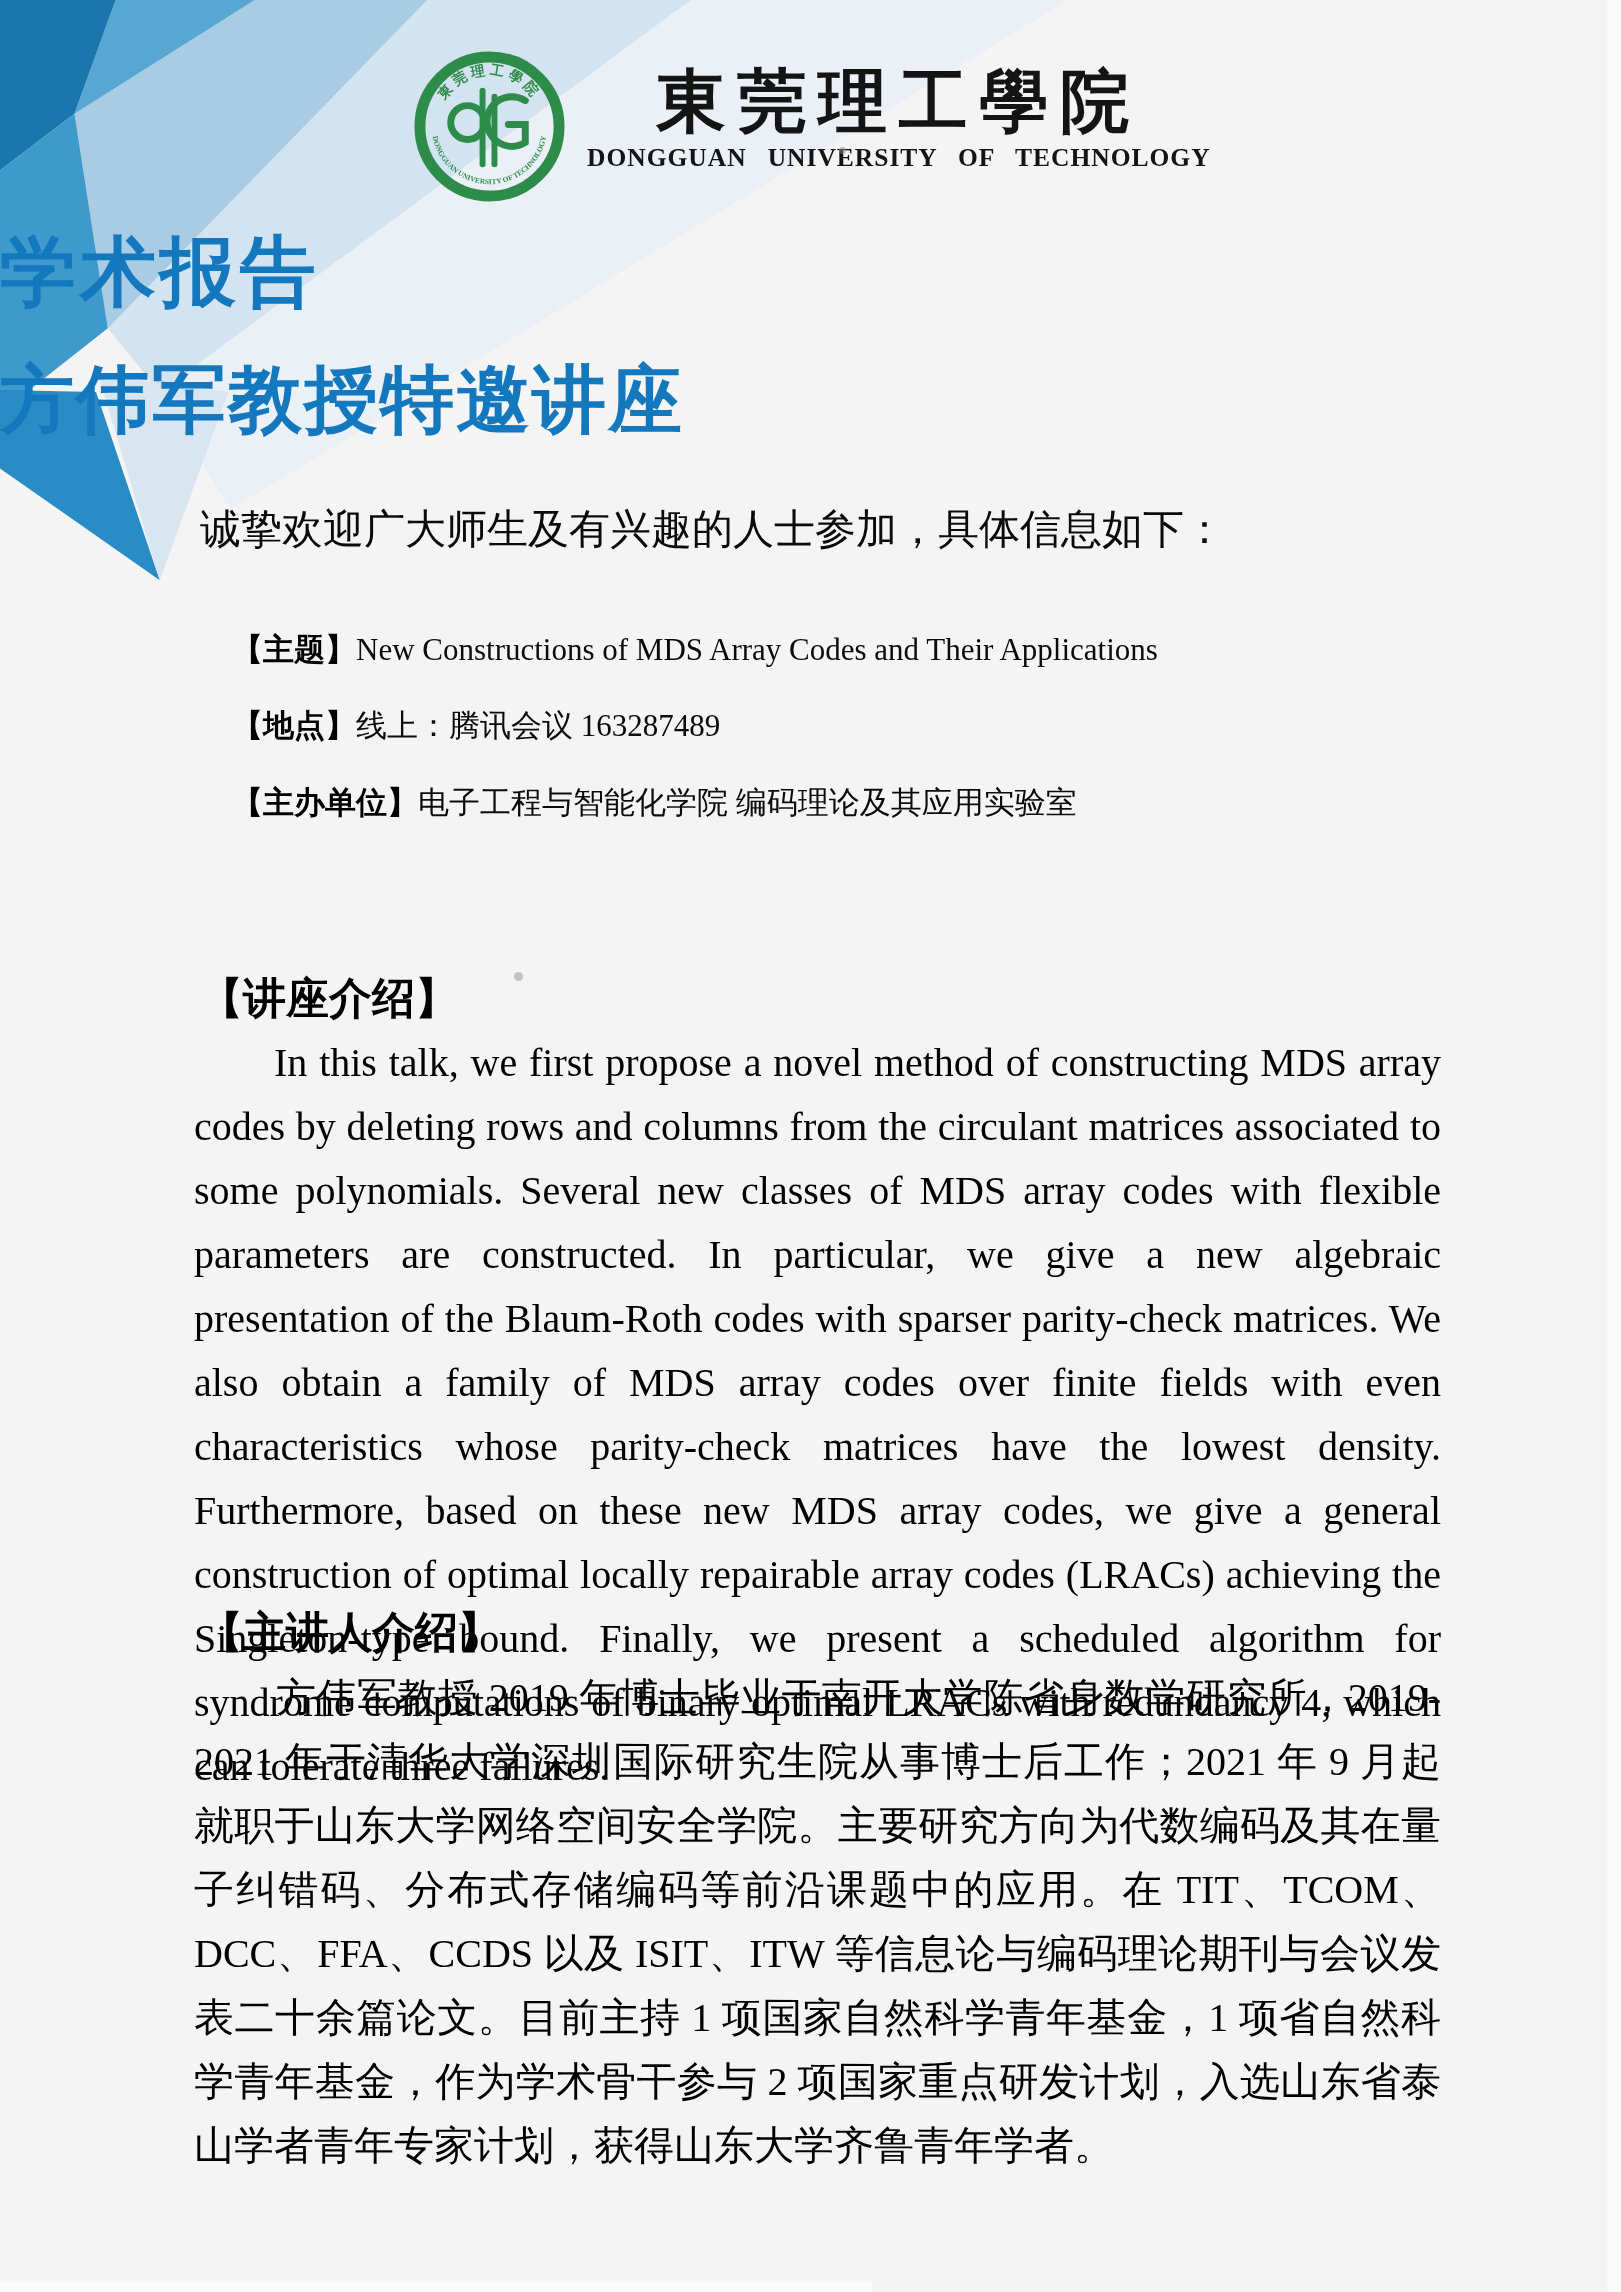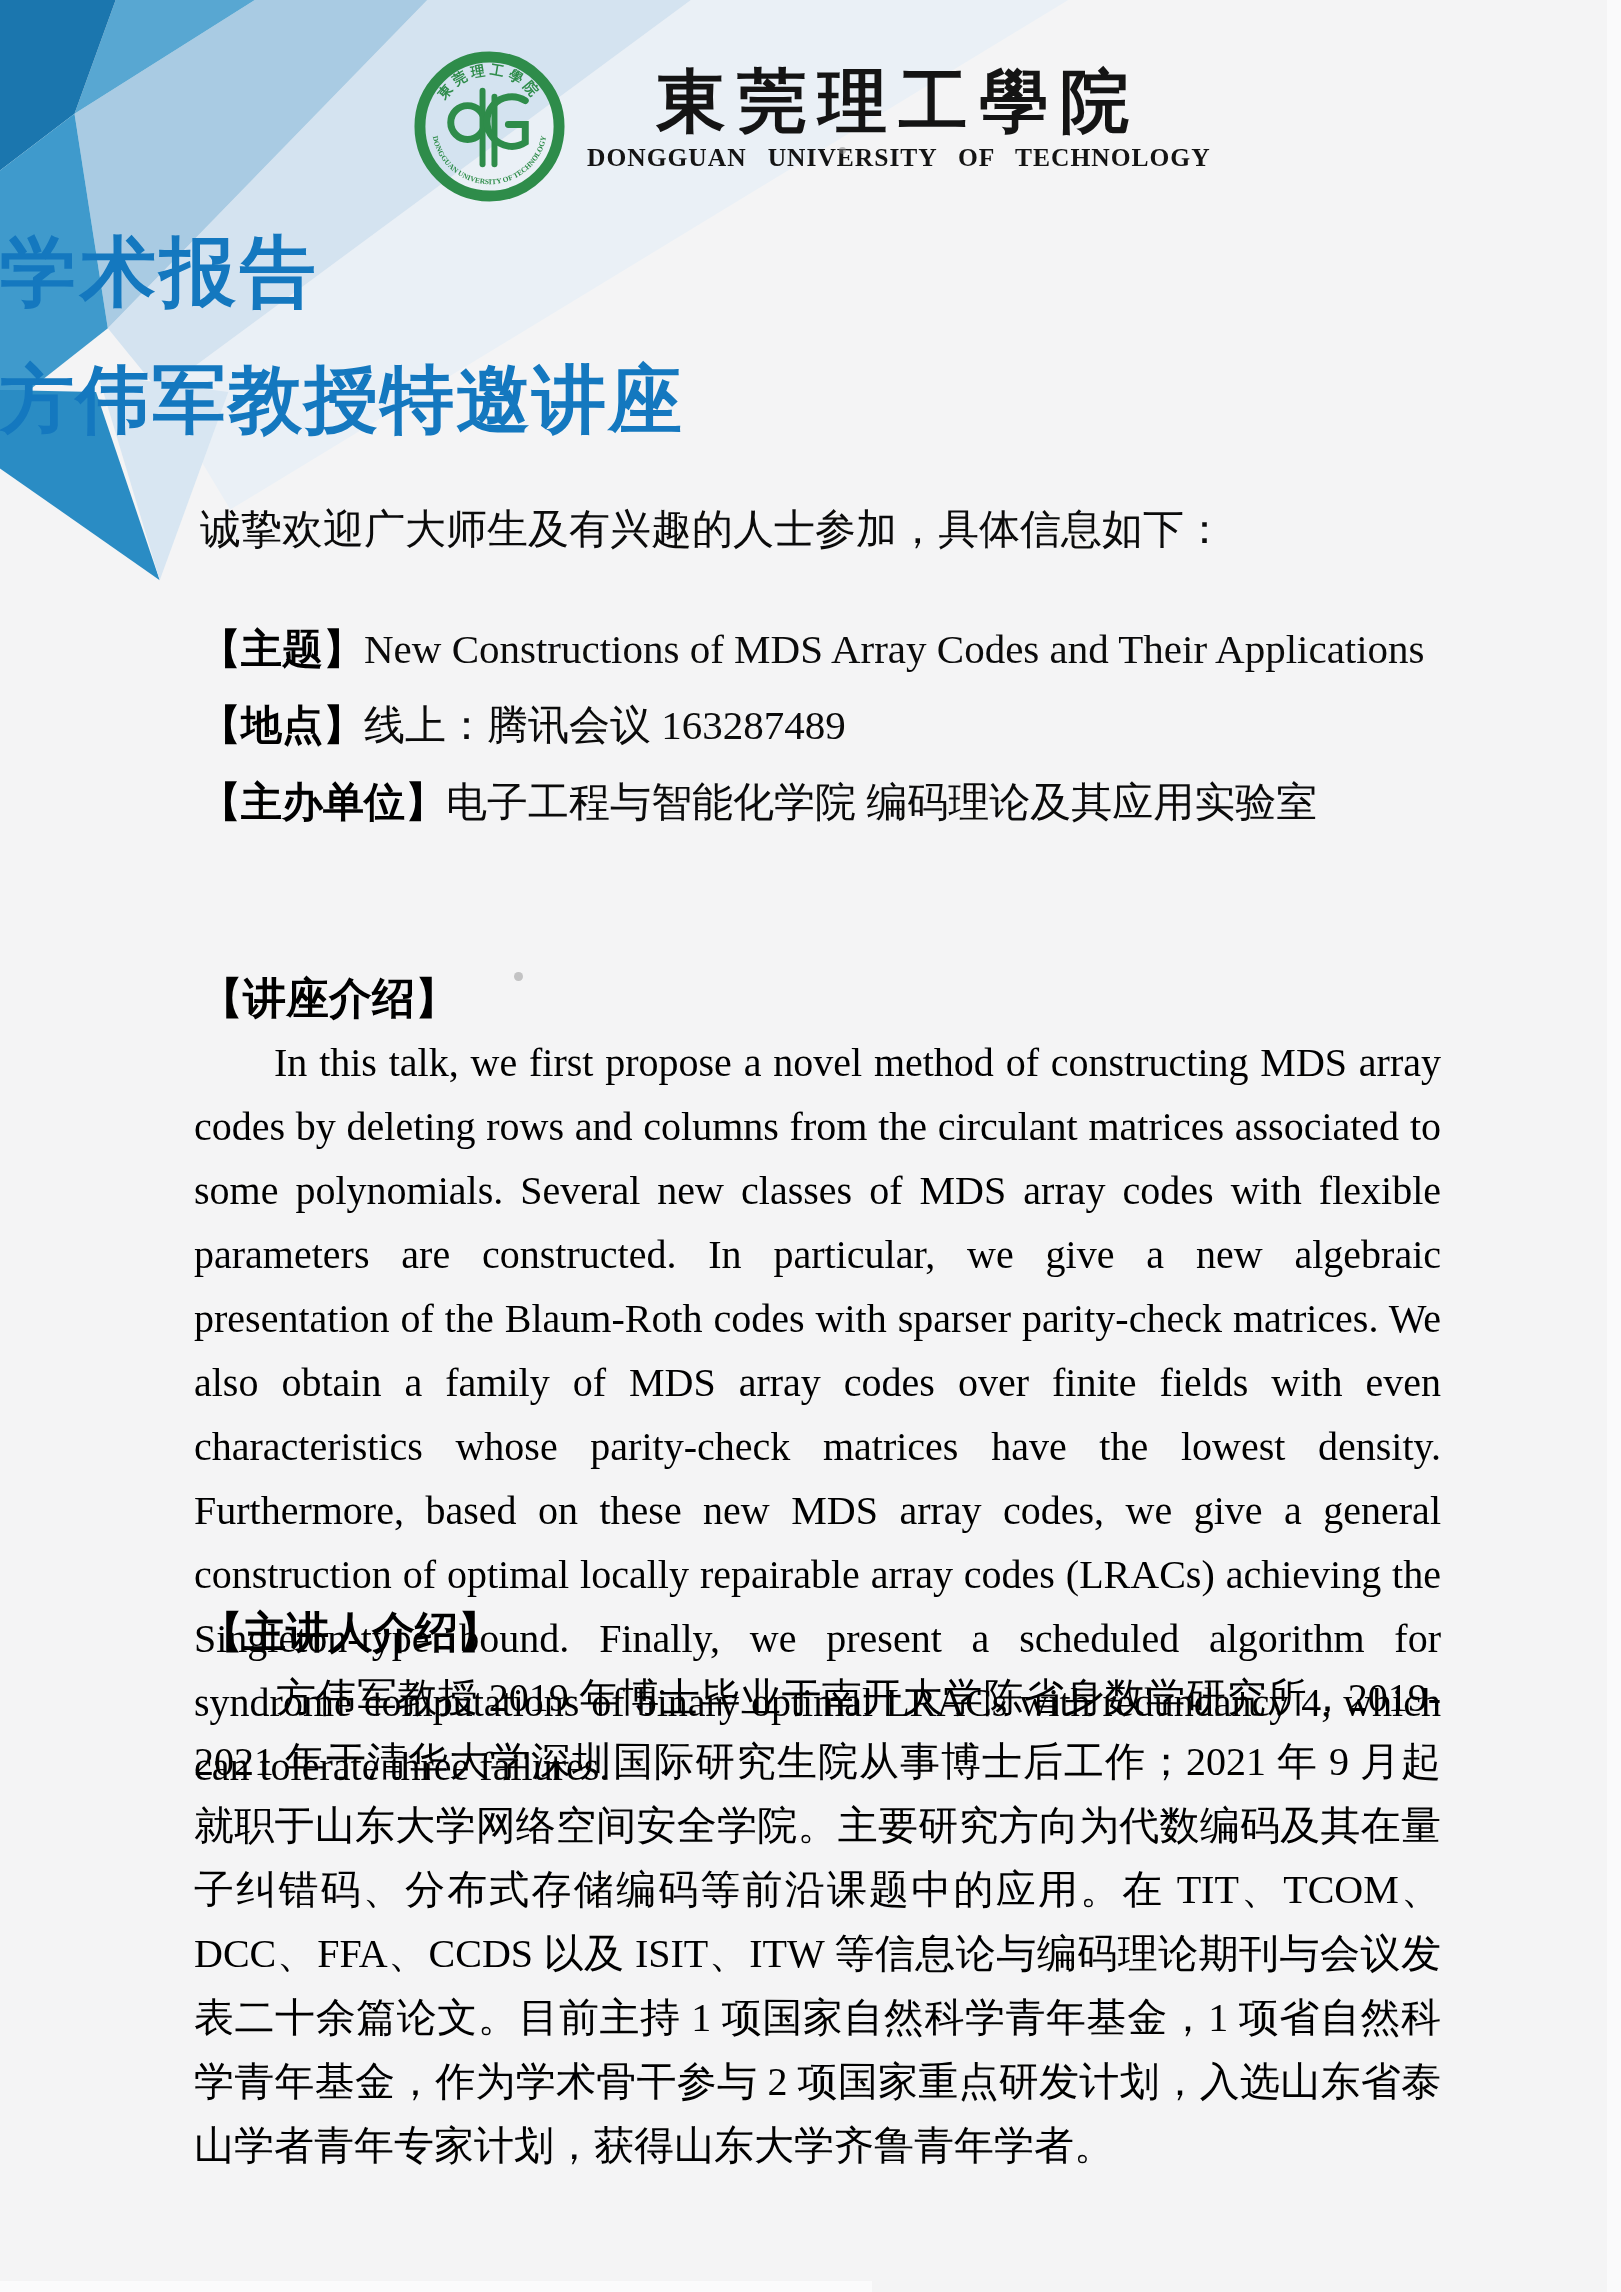--- a/index.html
+++ b/index.html
@@ -41,21 +41,21 @@
     font-weight:900;color:#1478bf;white-space:nowrap;
   }
   .title-main{top:222px;font-size:76px;letter-spacing:3.9px;}
   .title-sub{top:351px;font-size:74px;letter-spacing:2px;}
   
   .welcome{
     position:absolute;left:200px;top:504px;width:1264px;
     font-size:41px;line-height:51px;
   }
   .details{position:absolute;left:200px;top:625px;width:1274px;}
-  .detail-row{font-size:41px;line-height:49px;margin-bottom:27.4px;white-space:nowrap;}
+  .detail-row{font-size:31px;line-height:49px;margin-bottom:27.4px;white-space:nowrap;margin-left:32px;}
   .detail-label{
     font-family:"Liberation Sans","DejaVu Sans",sans-serif;
     font-weight:bold;color:#000;
   }
   .detail-value{font-family:"Liberation Serif","DejaVu Serif",serif;}
   .section-heading{
     position:absolute;left:200px;
     font-family:"Liberation Sans","DejaVu Sans",sans-serif;
     font-weight:bold;font-size:43px;color:#000;white-space:nowrap;
   }

